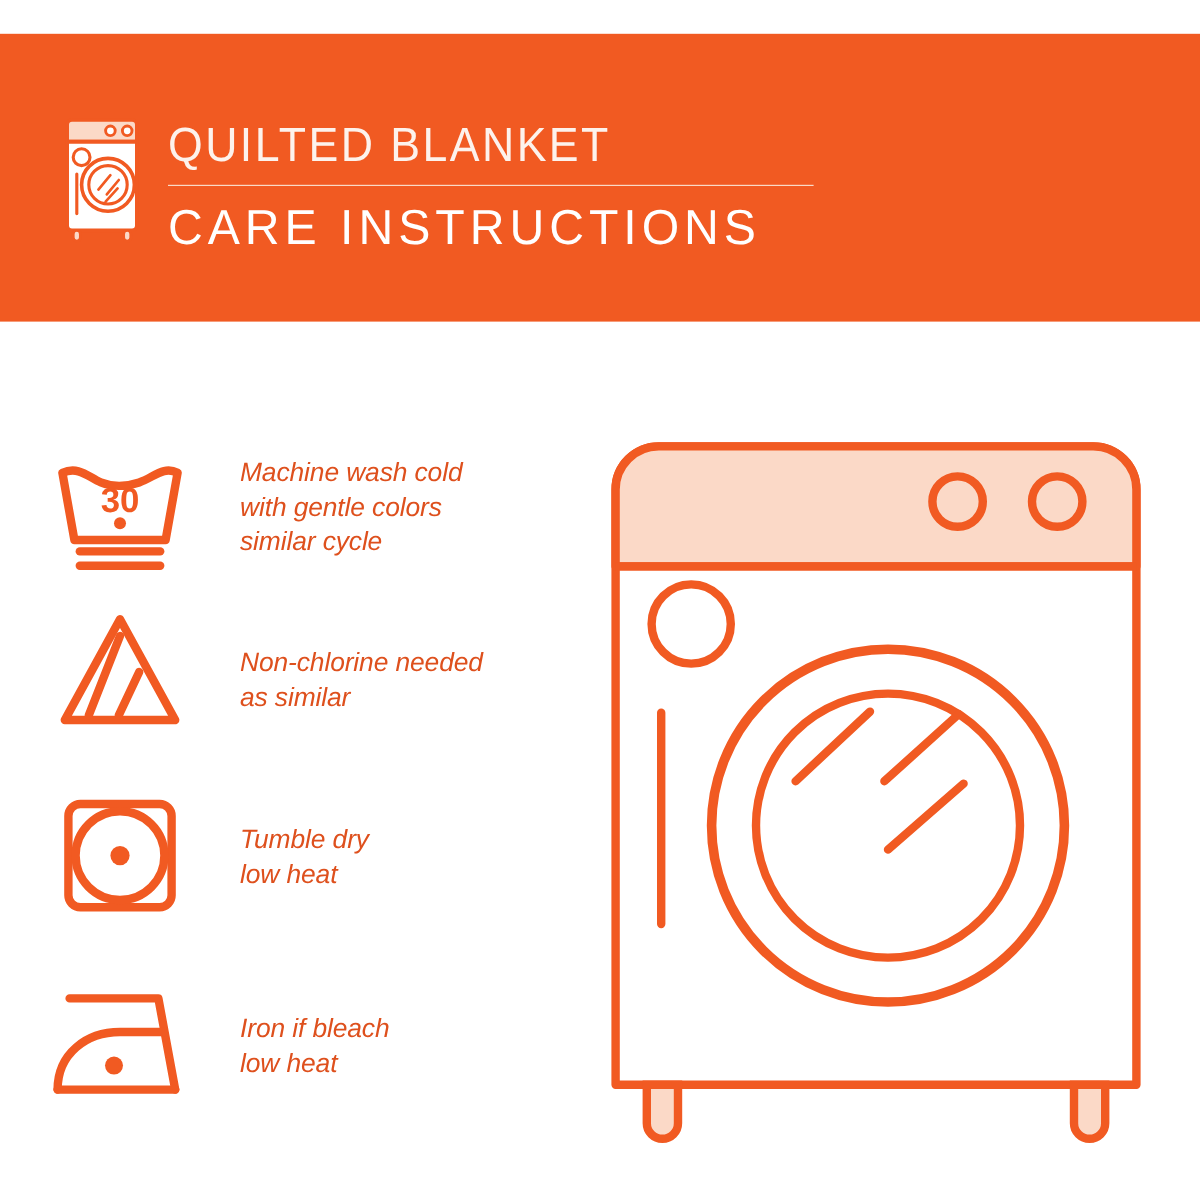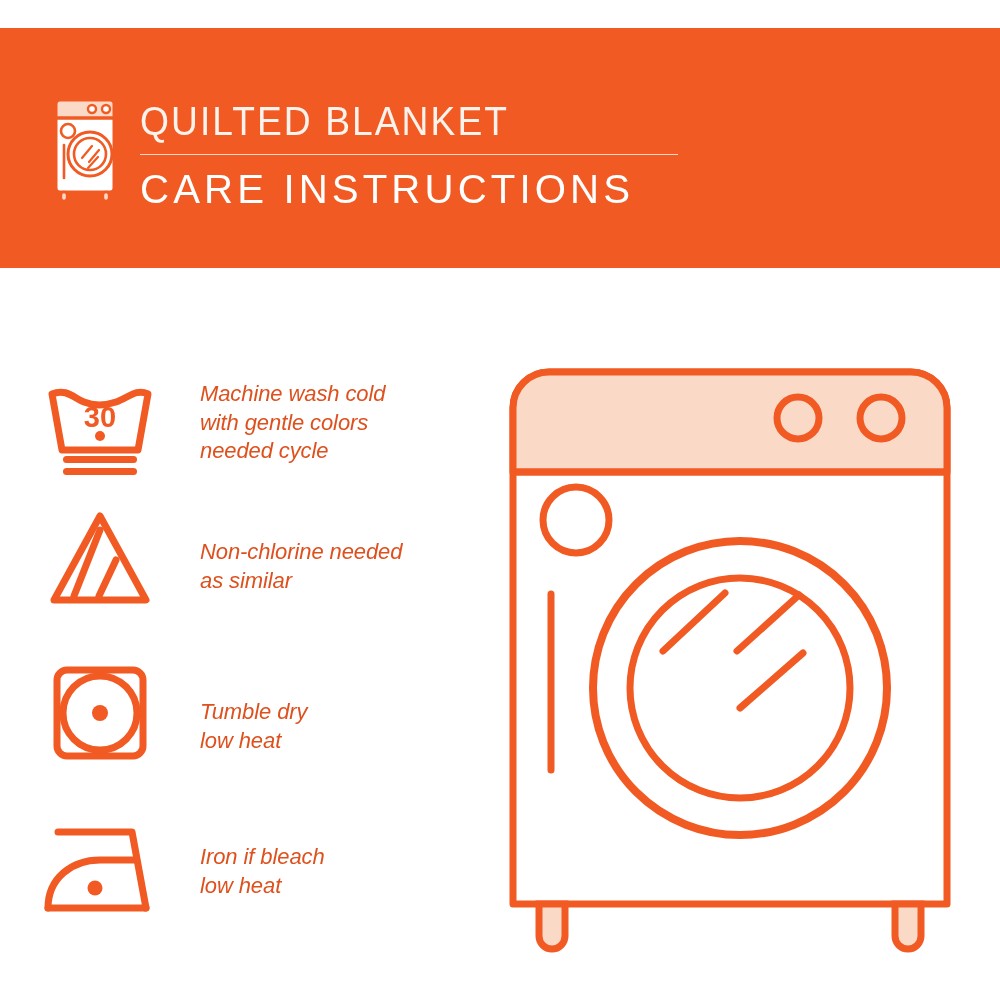--- a/index.html
+++ b/index.html
@@ -102,21 +102,21 @@
   }
   .care-text .ln { display: block; }
 
   #icon-wash   { left: 40px; top: 100px; height: 120px; }
   #icon-bleach { left: 40px; top: 235px; height: 110px; }
   #icon-dry    { left: 40px; top: 390px; height: 110px; }
   #icon-iron   { left: 40px; top: 545px; height: 110px; }
 
   #text-wash   { top: 112px; }
   #text-bleach { top: 270px; }
-  #text-dry    { top: 430px; }
+  #text-dry    { top: 418px; }
   #text-iron   { top: 575px; }
 
   
   #washer {
     position: absolute;
     left: 495px;
     top: 330px;
     width: 470px;
     height: 610px;
   }
@@ -175,21 +175,21 @@
         <rect x="19" y="96" width="74" height="7" rx="3.5" fill="#F15A22"></rect>
 
         <text x="56" y="55" font-family="Liberation Sans, sans-serif" font-size="29" font-weight="bold" fill="#F15A22" text-anchor="middle">30</text>
 
         <circle cx="56" cy="64" r="5" fill="#F15A22"></circle>
       </svg>
     </div>
     <div class="care-text" id="text-wash">
       <span class="ln">Machine wash cold</span>
       <span class="ln">with gentle colors</span>
-      <span class="ln">needed cycle</span>
+      <span class="ln">similar cycle</span>
     </div>
 
     <div class="care-icon" id="icon-bleach">
       <svg viewBox="0 0 112 100" width="112" height="100" aria-hidden="true">
         <path d="M56 8 L 102 92 L 10 92 Z" fill="none" stroke="#F15A22" stroke-width="7" stroke-linejoin="round"></path>
         <line x1="56" y1="22" x2="30" y2="88" stroke="#F15A22" stroke-width="7" stroke-linecap="round"></line>
         <line x1="72" y1="52" x2="55" y2="88" stroke="#F15A22" stroke-width="7" stroke-linecap="round"></line>
       </svg>
     </div>
     <div class="care-text" id="text-bleach">

